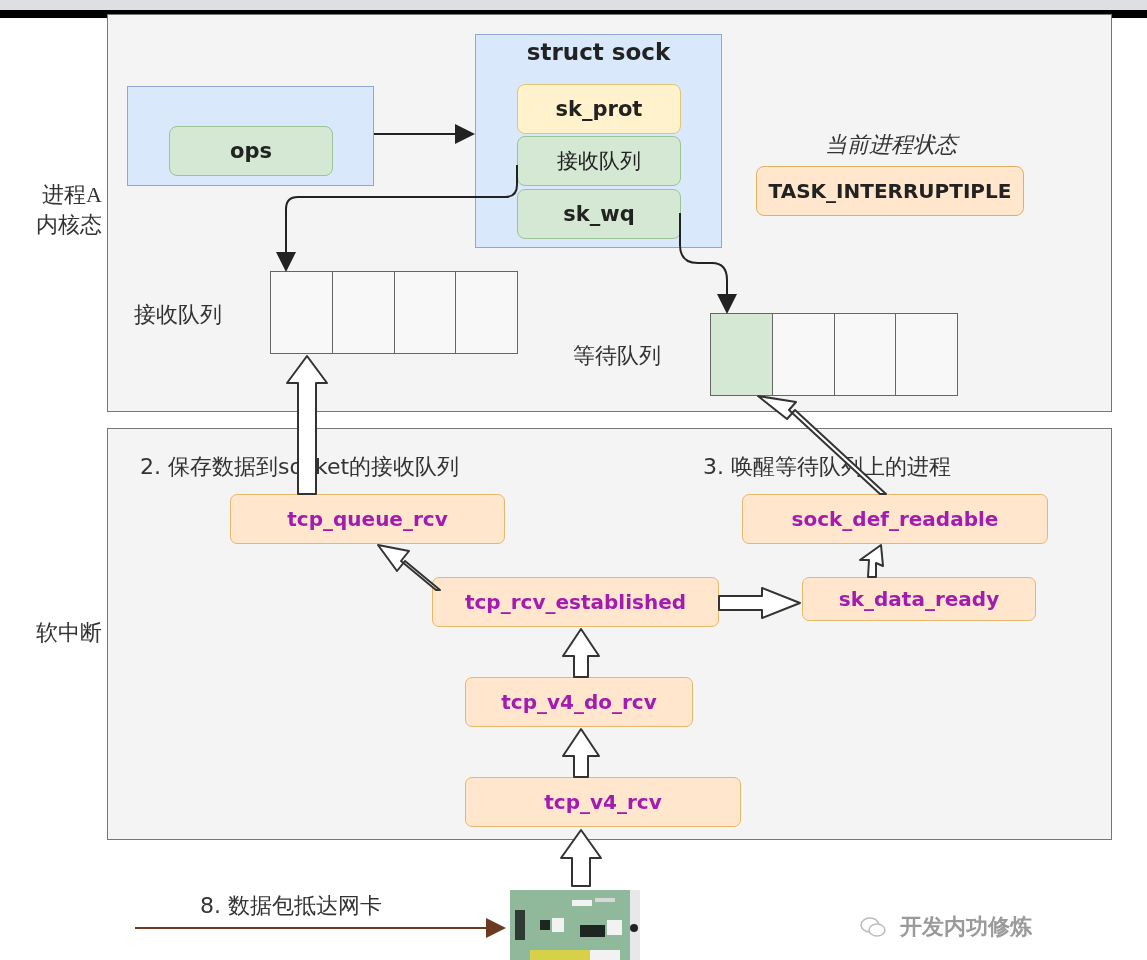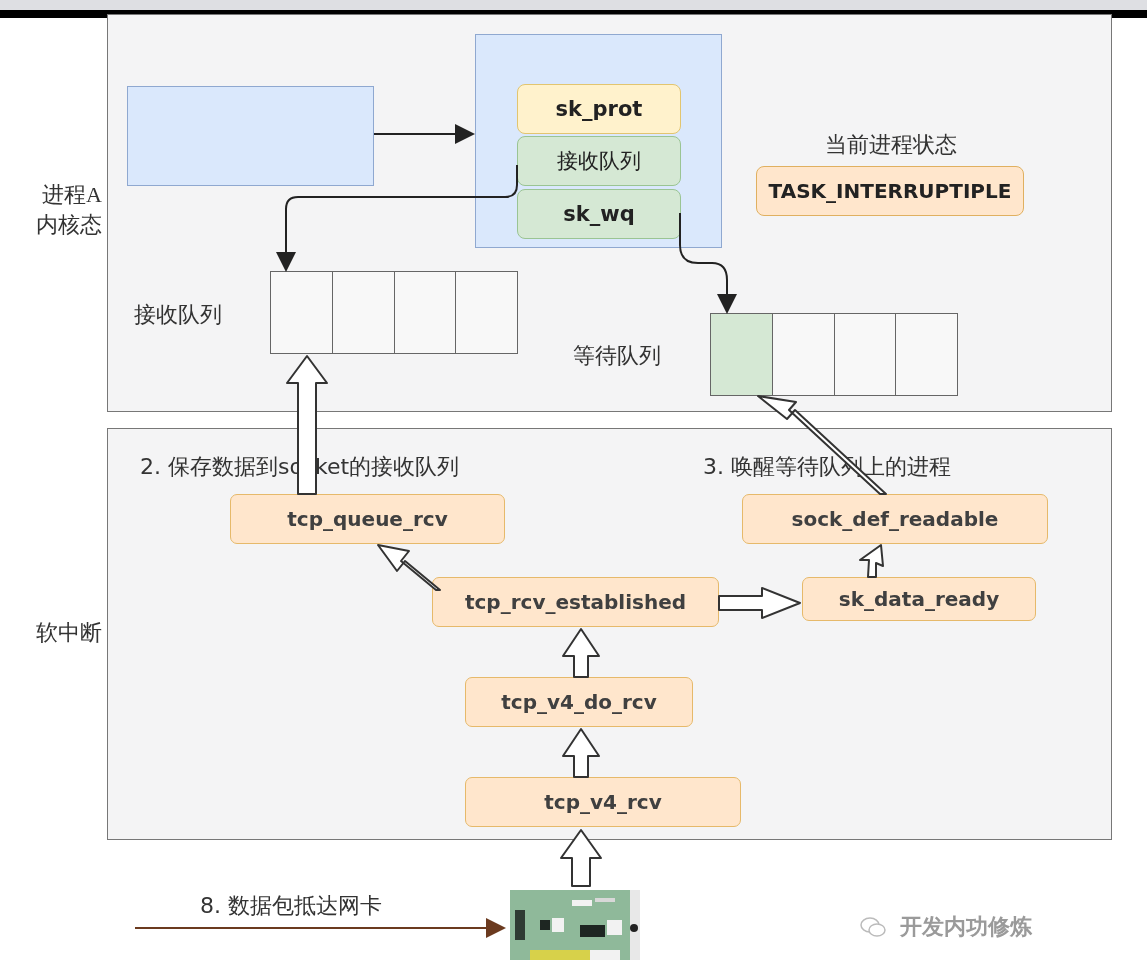--- a/index.html
+++ b/index.html
@@ -15,47 +15,49 @@
            font-size:21px; font-weight:bold; color:#222; }
   .green { background:#d5e8d4; border:1.5px solid #9ac493; }
   .yellow { background:#fff2cc; border:1.5px solid #e2c56f; }
   .orange { background:#ffe6cc; border:1.5px solid #e0b060; }
   .label { position:absolute; font-size:22px; color:#333; white-space:nowrap; }
   .queue { position:absolute; display:flex; border:1.5px solid #666; box-sizing:border-box; background:#f8f8f8; }
   .cell { flex:1; border-right:1.5px solid #666; box-sizing:border-box; }
   .cell:last-child { border-right:none; }
   .cell.filled { background:#d5e8d4; }
   .fn { position:absolute; box-sizing:border-box; border-radius:7px; background:#ffe6cc; border:1.5px solid #e6b96a;
-        display:flex; align-items:center; justify-content:center; font-size:20px; font-weight:bold; color:#404040; white-space:nowrap; }
+        display:flex; align-items:center; justify-content:center; font-size:20px; font-weight:bold; color:#a21caf; white-space:nowrap; }
   svg.overlay { position:absolute; left:0; top:0; pointer-events:none; }
   .nic { position:absolute; left:510px; top:890px; width:130px; height:70px; }
   .watermark { position:absolute; left:860px; top:912px; font-size:22px; color:#9a9a9a; font-weight:bold; white-space:nowrap; }
 </style>
 </head>
 <body>
 
 <div class="topbar"></div>
 <div class="blackbar"></div>
 
 <div class="panel" style="left:107px; top:14px; width:1005px; height:398px;"></div>
 <div class="side-label" style="left:0px; top:180px; width:102px;">
   <div>进程A</div>
   <div>内核态</div>
 </div>
 
 <div class="struct" style="left:127px; top:86px; width:247px; height:100px;">
+  <div class="field green" style="left:41px; top:39px; width:164px; height:50px;">ops</div>
 </div>
 
 <div class="struct" style="left:475px; top:34px; width:247px; height:214px;">
+  <div class="struct-title" style="top:4px;">struct sock</div>
   <div class="field yellow" style="left:41px; top:49px; width:164px; height:50px;border-radius:8px;">sk_prot</div>
   <div class="field green" style="left:41px; top:101px; width:164px; height:50px; font-weight:normal;">接收队列</div>
   <div class="field green" style="left:41px; top:154px; width:164px; height:50px;">sk_wq</div>
 </div>
 
-<div class="label" style="left:825px; top:130px;">当前进程状态</div>
+<div class="label" style="left:825px; top:130px;font-style:italic;">当前进程状态</div>
 <div class="field orange" style="left:756px; top:166px; width:268px; height:50px; font-size:20px;">TASK_INTERRUPTIPLE</div>
 
 <div class="label" style="left:134px; top:300px;">接收队列</div>
 <div class="queue" style="left:270px; top:271px; width:248px; height:83px;">
   <div class="cell"></div>
   <div class="cell"></div>
   <div class="cell"></div>
   <div class="cell"></div>
 </div>
 

